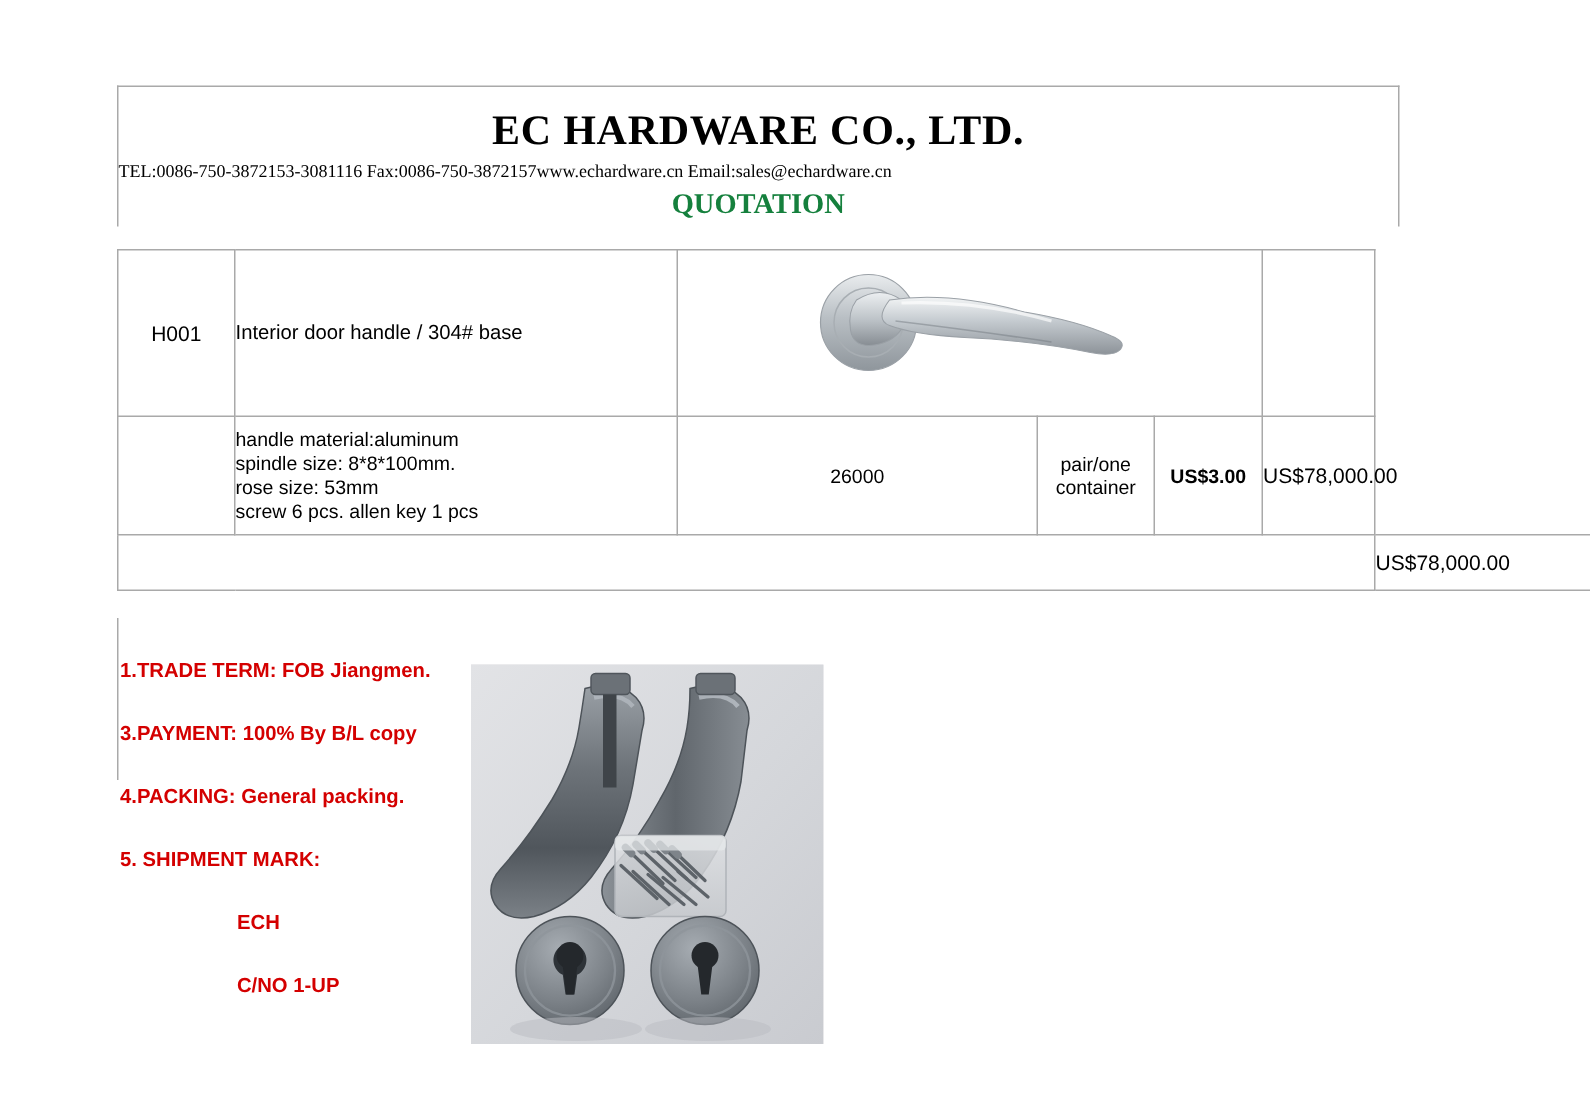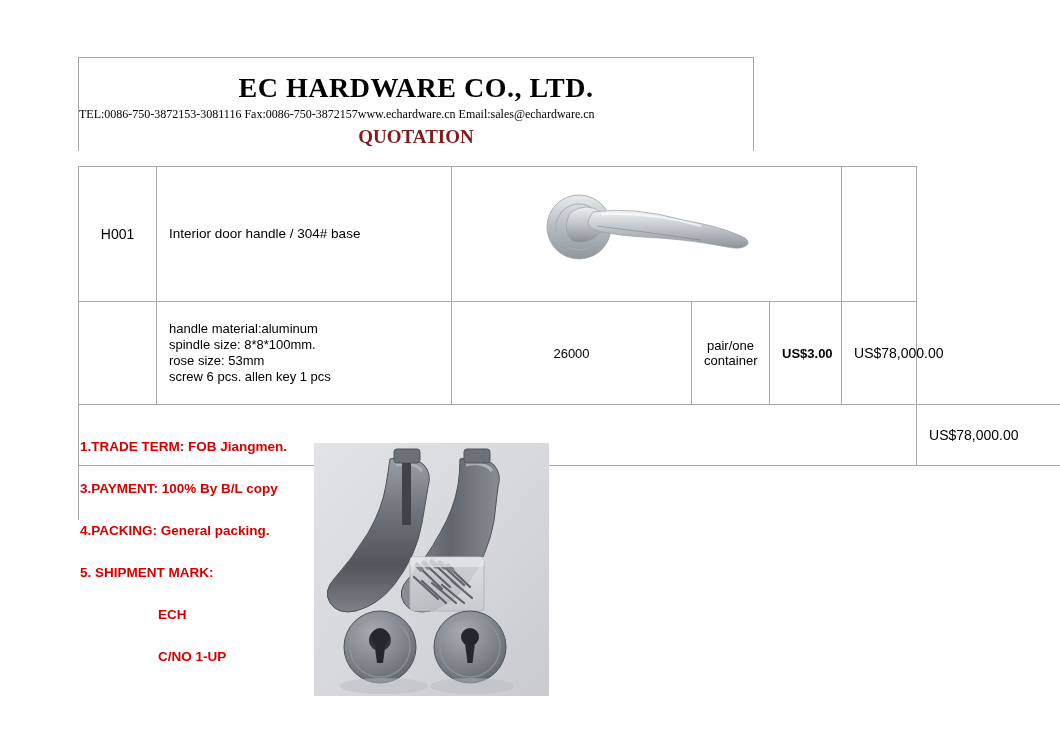--- a/index.html
+++ b/index.html
@@ -21,21 +21,21 @@
     left: 0; top: 0;
     width: 1060px;
     height: 732px;
   }
 
   
   .doc-frame {
     position: absolute;
     left: 78px;
     top: 57px;
-    width: 676px;
+    width: 855px;
     border: 1px solid #a9a9a9;
     border-bottom: none;
     box-sizing: border-box;
   }
   .company-name {
     text-align: center;
     font-family: "Liberation Serif", serif;
     font-weight: bold;
     font-size: 28px;
     letter-spacing: 0.5px;
@@ -48,21 +48,21 @@
     font-family: "Liberation Sans", sans-serif;
   }
   .company-contact {
     text-align: left;
     font-size: 12px;
     margin-top: 3px;
     font-family: "Liberation Serif", serif;
   }
   .quotation-title {
     text-align: center;
-    color: #7f1d1d;
+    color: #15803d;
     font-weight: bold;
     font-size: 19px;
     margin-top: 4px;
     margin-bottom: 3px;
     font-family: "Liberation Serif", serif;
   }
 
   
   table.quote {
     position: absolute;
@@ -70,21 +70,21 @@
     top: 166px;
     width: 855px;
     border-collapse: collapse;
     table-layout: fixed;
     font-family: "Liberation Sans", sans-serif;
     font-size: 13px;
   }
   table.quote td {
     border: 1px solid #a9a9a9;
     vertical-align: middle;
-    padding: 12px;
+    padding: 0;
   }
   .col-code   { width: 78px; }
   .col-desc   { width: 295px; }
   .col-img    { width: 240px; }
   .col-qty    { width: 78px; }
   .col-unit   { width: 72px; }
   .col-price  { width: 75px; }
   .col-amount { width: 240px; }
 
   .cell-code {

